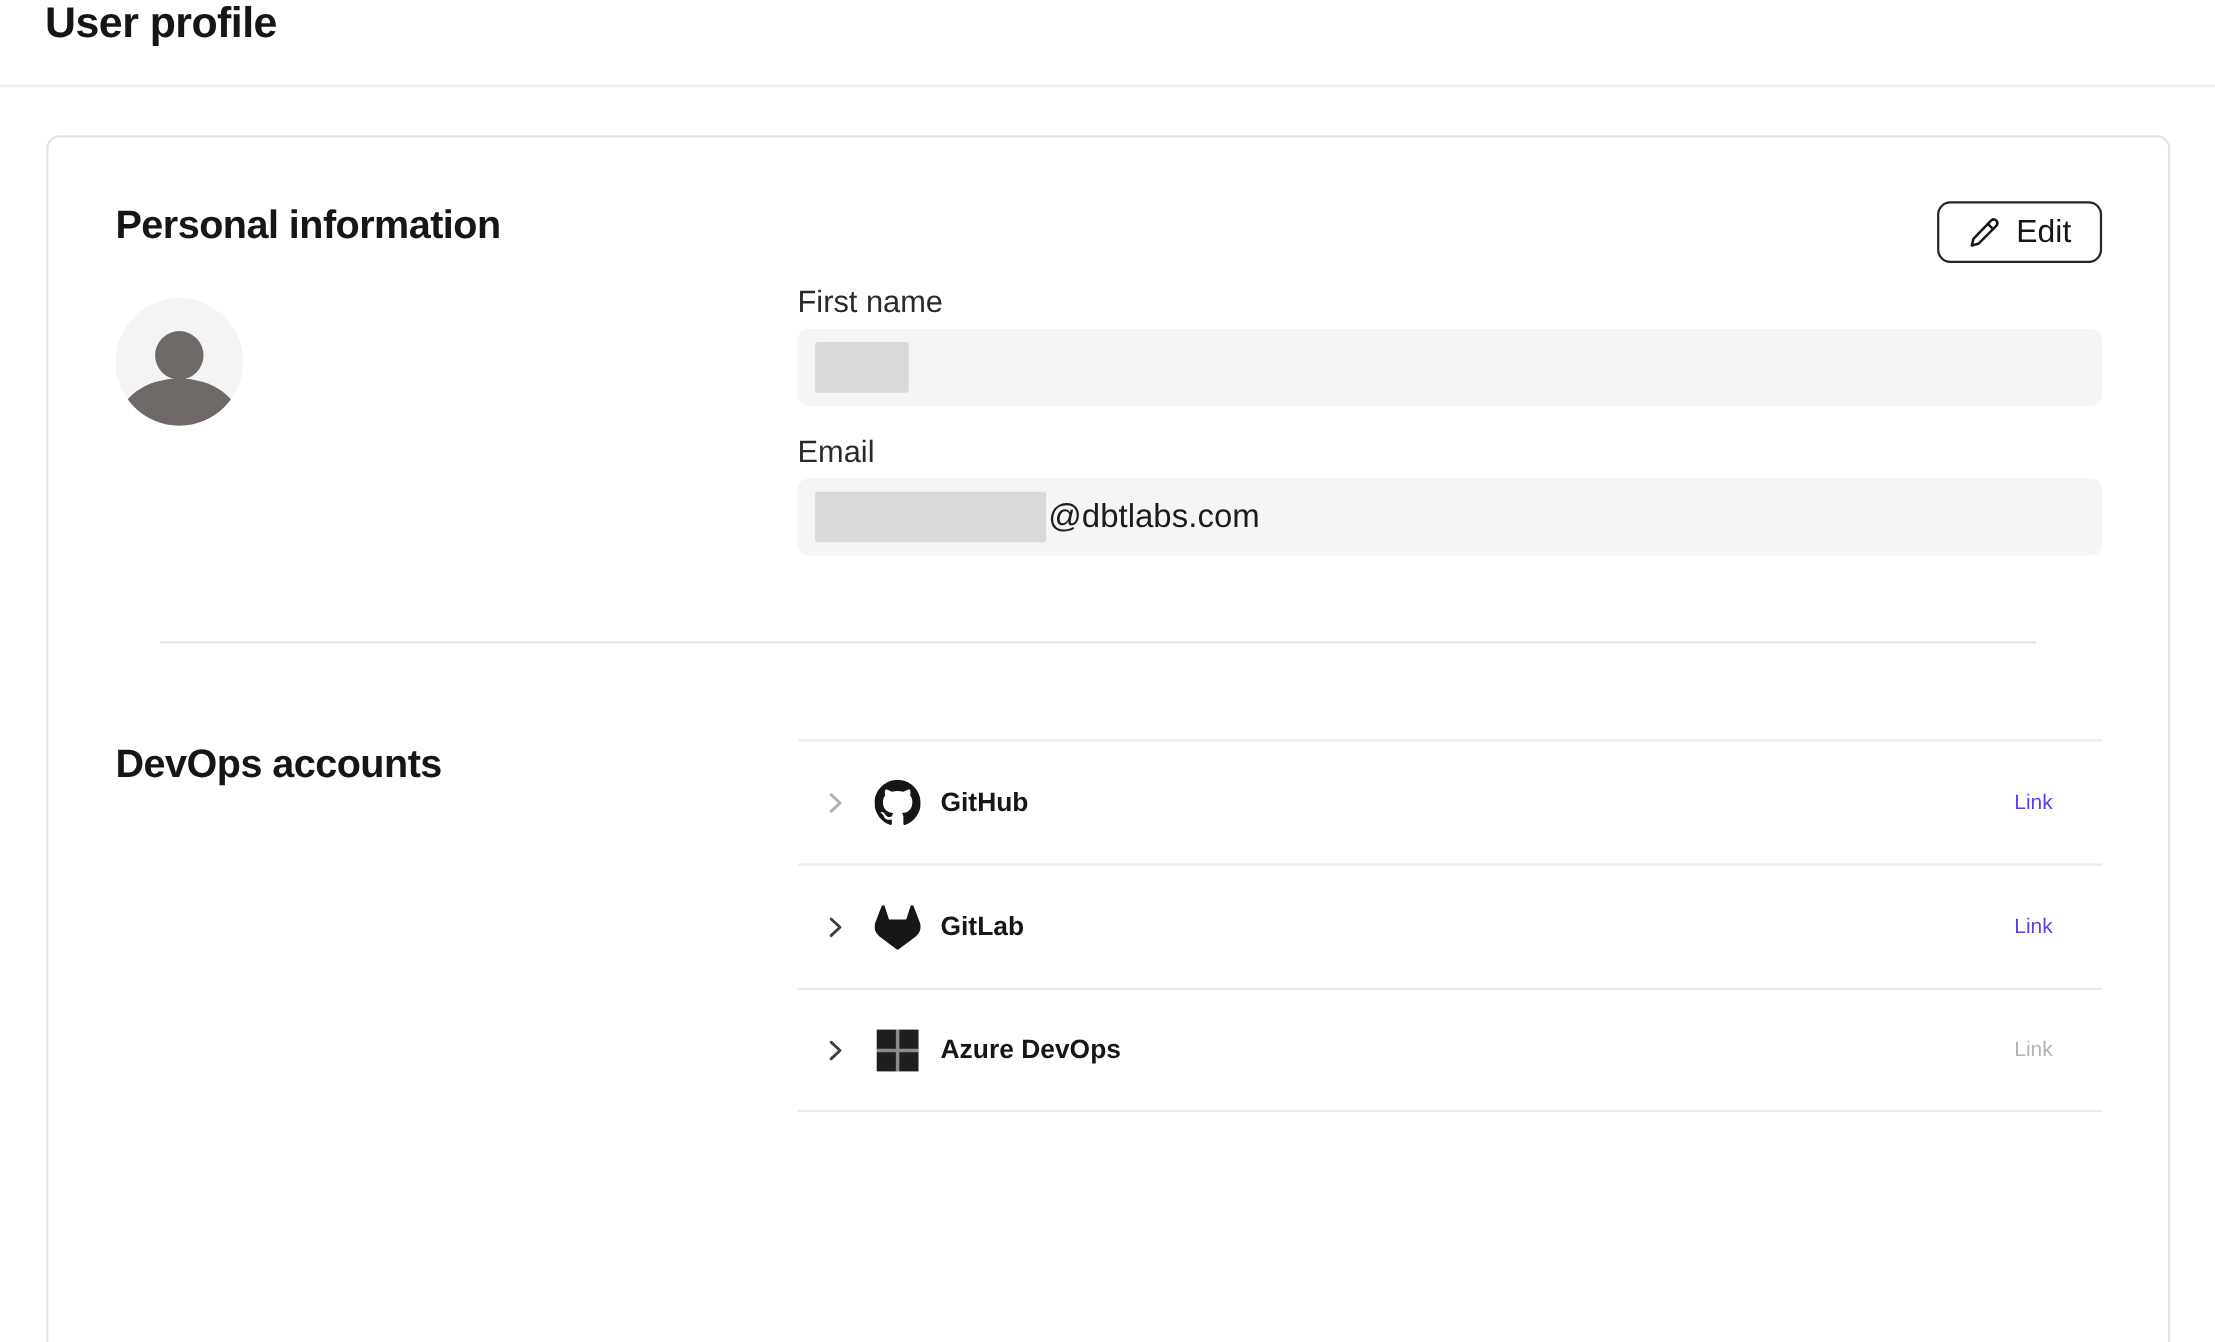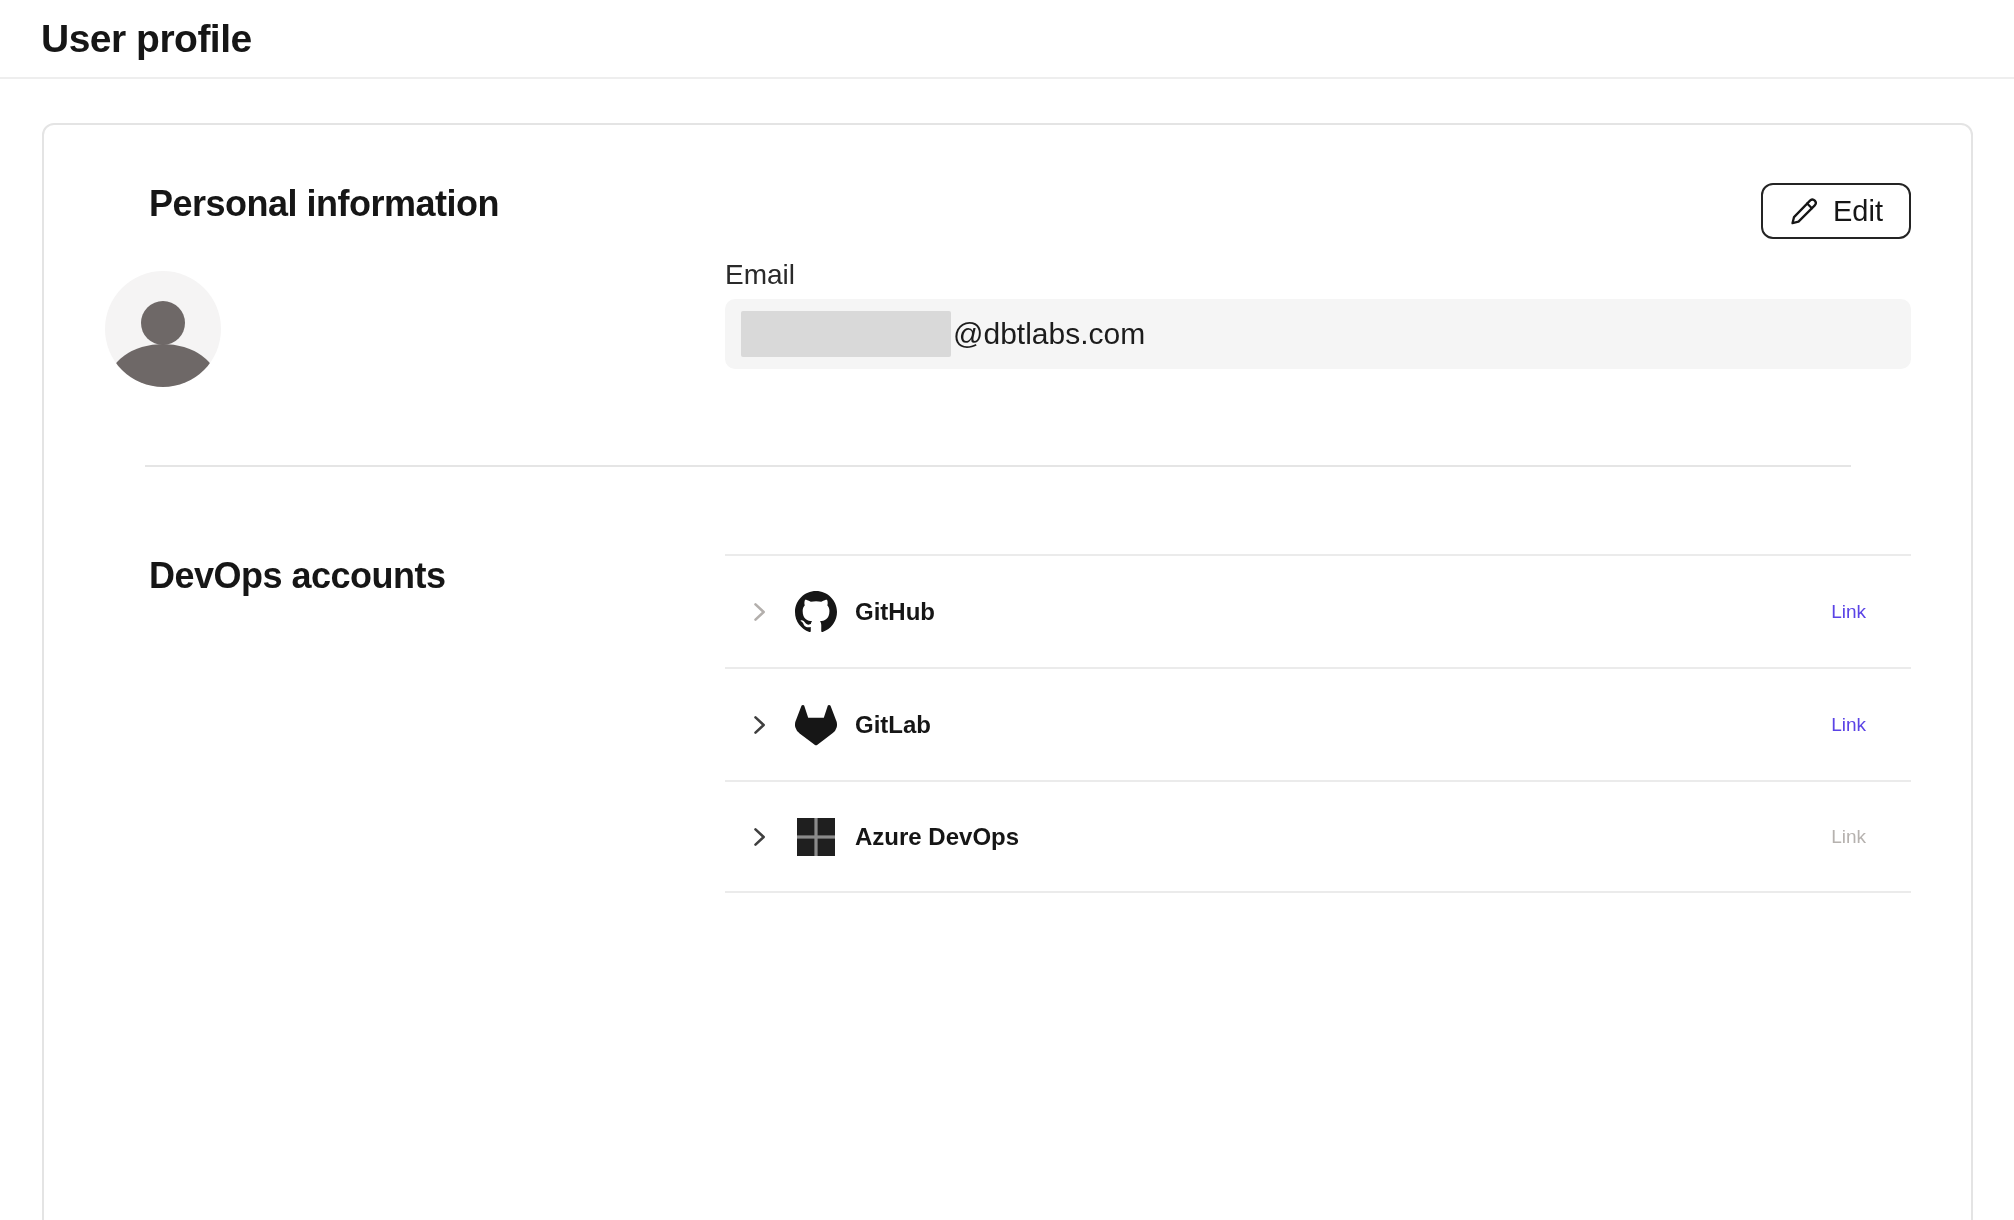--- a/index.html
+++ b/index.html
@@ -1,30 +1,30 @@
 <!DOCTYPE html>
 <html><head>
 <meta charset="utf-8">
 <style>
   * { margin:0; padding:0; box-sizing:border-box; }
   html,body { width:2014px; height:1220px; background:#ffffff; overflow:hidden;
               font-family:"Liberation Sans","DejaVu Sans",sans-serif; color:#1c1c1c; }
 
   
-  .page-header { height:79px; display:flex; align-items:center; padding-left:41px;
+  .page-header { height:79px; display:flex; padding-left:41px;
                  border-bottom:2px solid #eeeeee; background:#ffffff; }
   .page-title { font-size:39px; font-weight:700; letter-spacing:-0.5px; color:#161616; }
 
   
   .card { margin:44px 41px 0 42px; height:1120px; background:#ffffff;
           border:2px solid #e4e4e4; border-radius:12px; overflow:hidden; }
 
   
   .section-personal { position:relative; padding:58px 60px 0 61px; }
-  .section-heading { font-size:36px; font-weight:700; letter-spacing:-0.5px; color:#161616;margin-left:44px; }
+  .section-heading { font-size:36px; font-weight:700; letter-spacing:-0.5px; color:#161616; }
 
   .edit-btn { position:absolute; top:58px; right:60px; display:flex; align-items:center;
               gap:14px; height:56px; padding:0 26px; background:#ffffff;
               border:2px solid #242424; border-radius:12px; cursor:pointer;
               font-size:29px; font-weight:500; color:#161616;
               font-family:"Liberation Sans","DejaVu Sans",sans-serif;justify-content:flex-end; }
   .edit-btn svg { width:30px; height:30px; display:block; }
 
   .pi-body { display:flex; margin-top:36px; }
   .avatar-col { width:620px; flex:0 0 620px; }
@@ -91,20 +91,26 @@
 
     <div class="pi-body">
       <div class="avatar-col">
         <div class="avatar">
           <div class="head"></div>
           <div class="shoulders"></div>
         </div>
       </div>
 
       <div class="form-col">
+        <div class="field-group">
+          <label class="field-label">First name</label>
+          <div class="field-box">
+            <span class="redact name"></span>
+          </div>
+        </div>
 
 
         <div class="field-group">
           <label class="field-label">Email</label>
           <div class="field-box">
             <span class="redact email"></span>
             <span class="email-suffix">@dbtlabs.com</span>
           </div>
         </div>
       </div>

